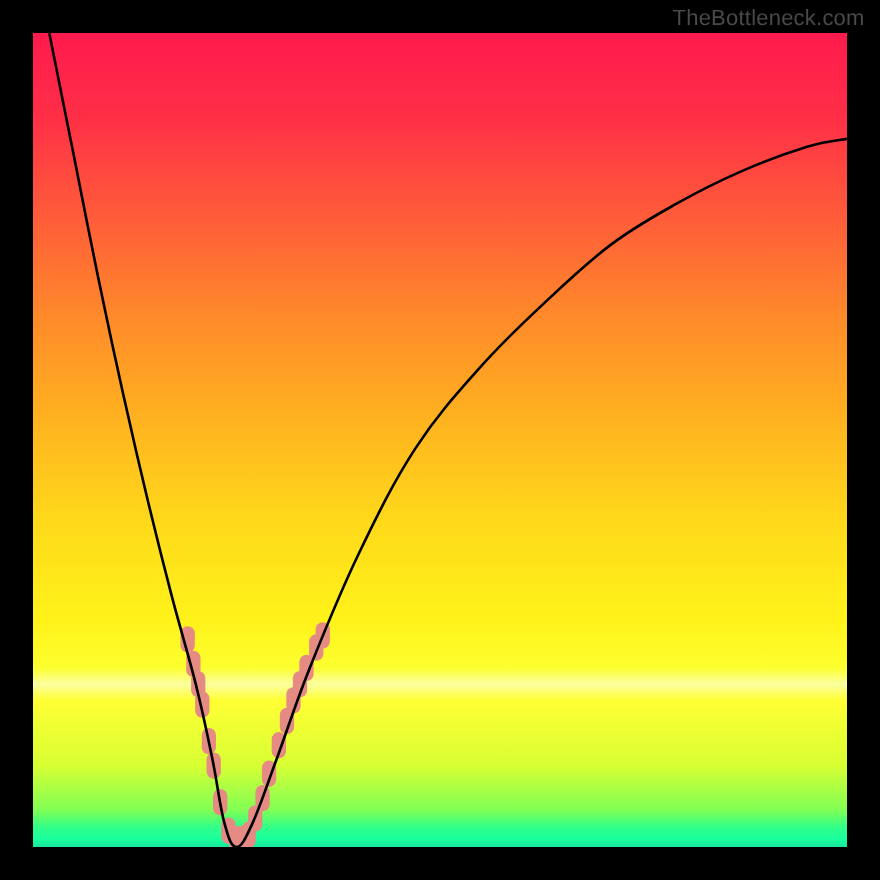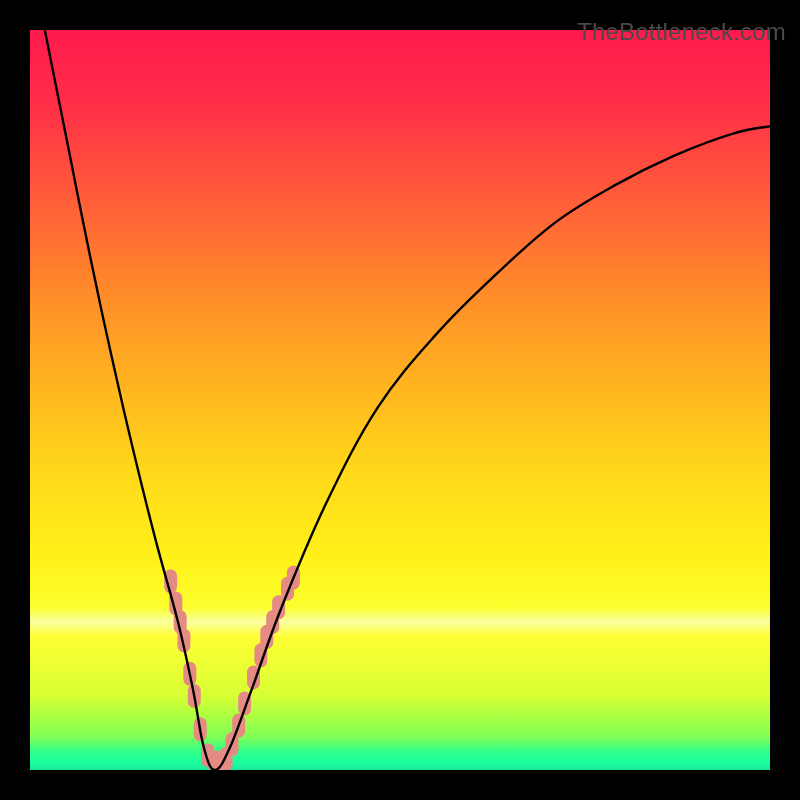--- a/index.html
+++ b/index.html
@@ -40,24 +40,23 @@
     top: 0;
     width: 740px;
     height: 740px;
     overflow: visible;
   }
   .watermark {
     position: absolute;
     top: 6px;
     right: 14px;
     color: #4a4a4a;
-    font-size: 24px;
+    font-size: 20px;
     font-weight: 500;
     letter-spacing: 0.2px;
-    margin-top: 12px;
   }
 </style>
 </head>
 <body>
 
 <div class="frame">
   <div class="plot">
     <svg class="gradient" viewBox="0 0 740 740" preserveAspectRatio="none">
       <defs>
         <linearGradient id="bg" x1="0" y1="0" x2="0" y2="1">

